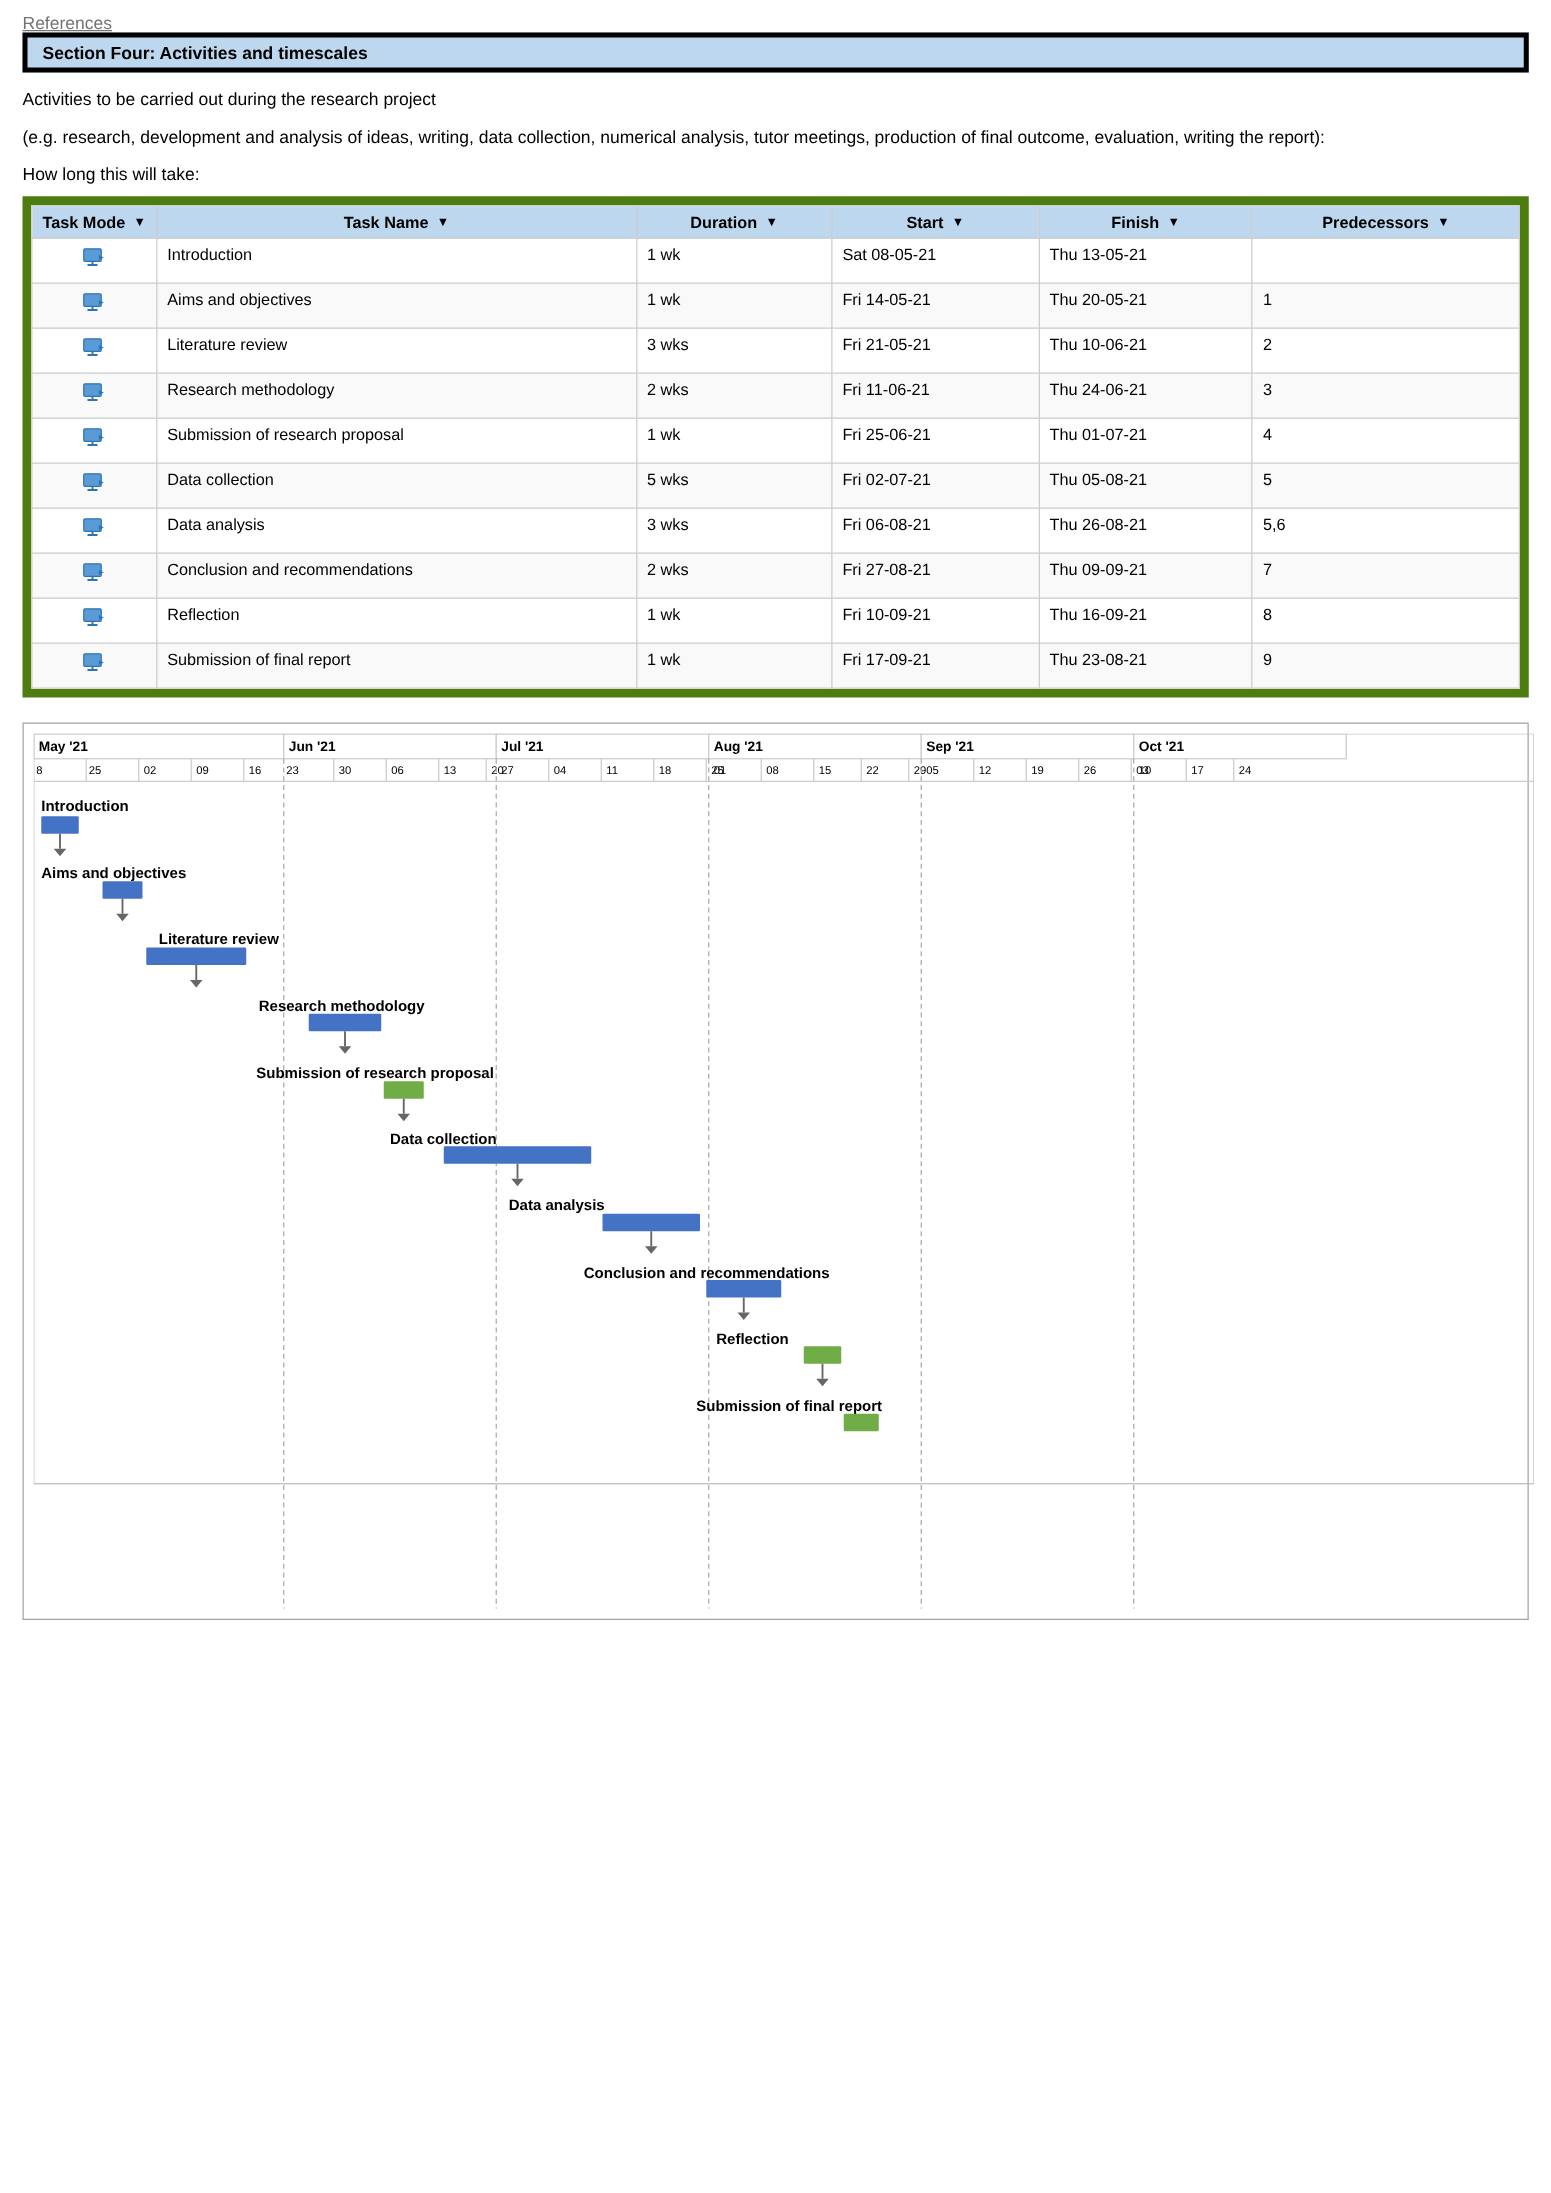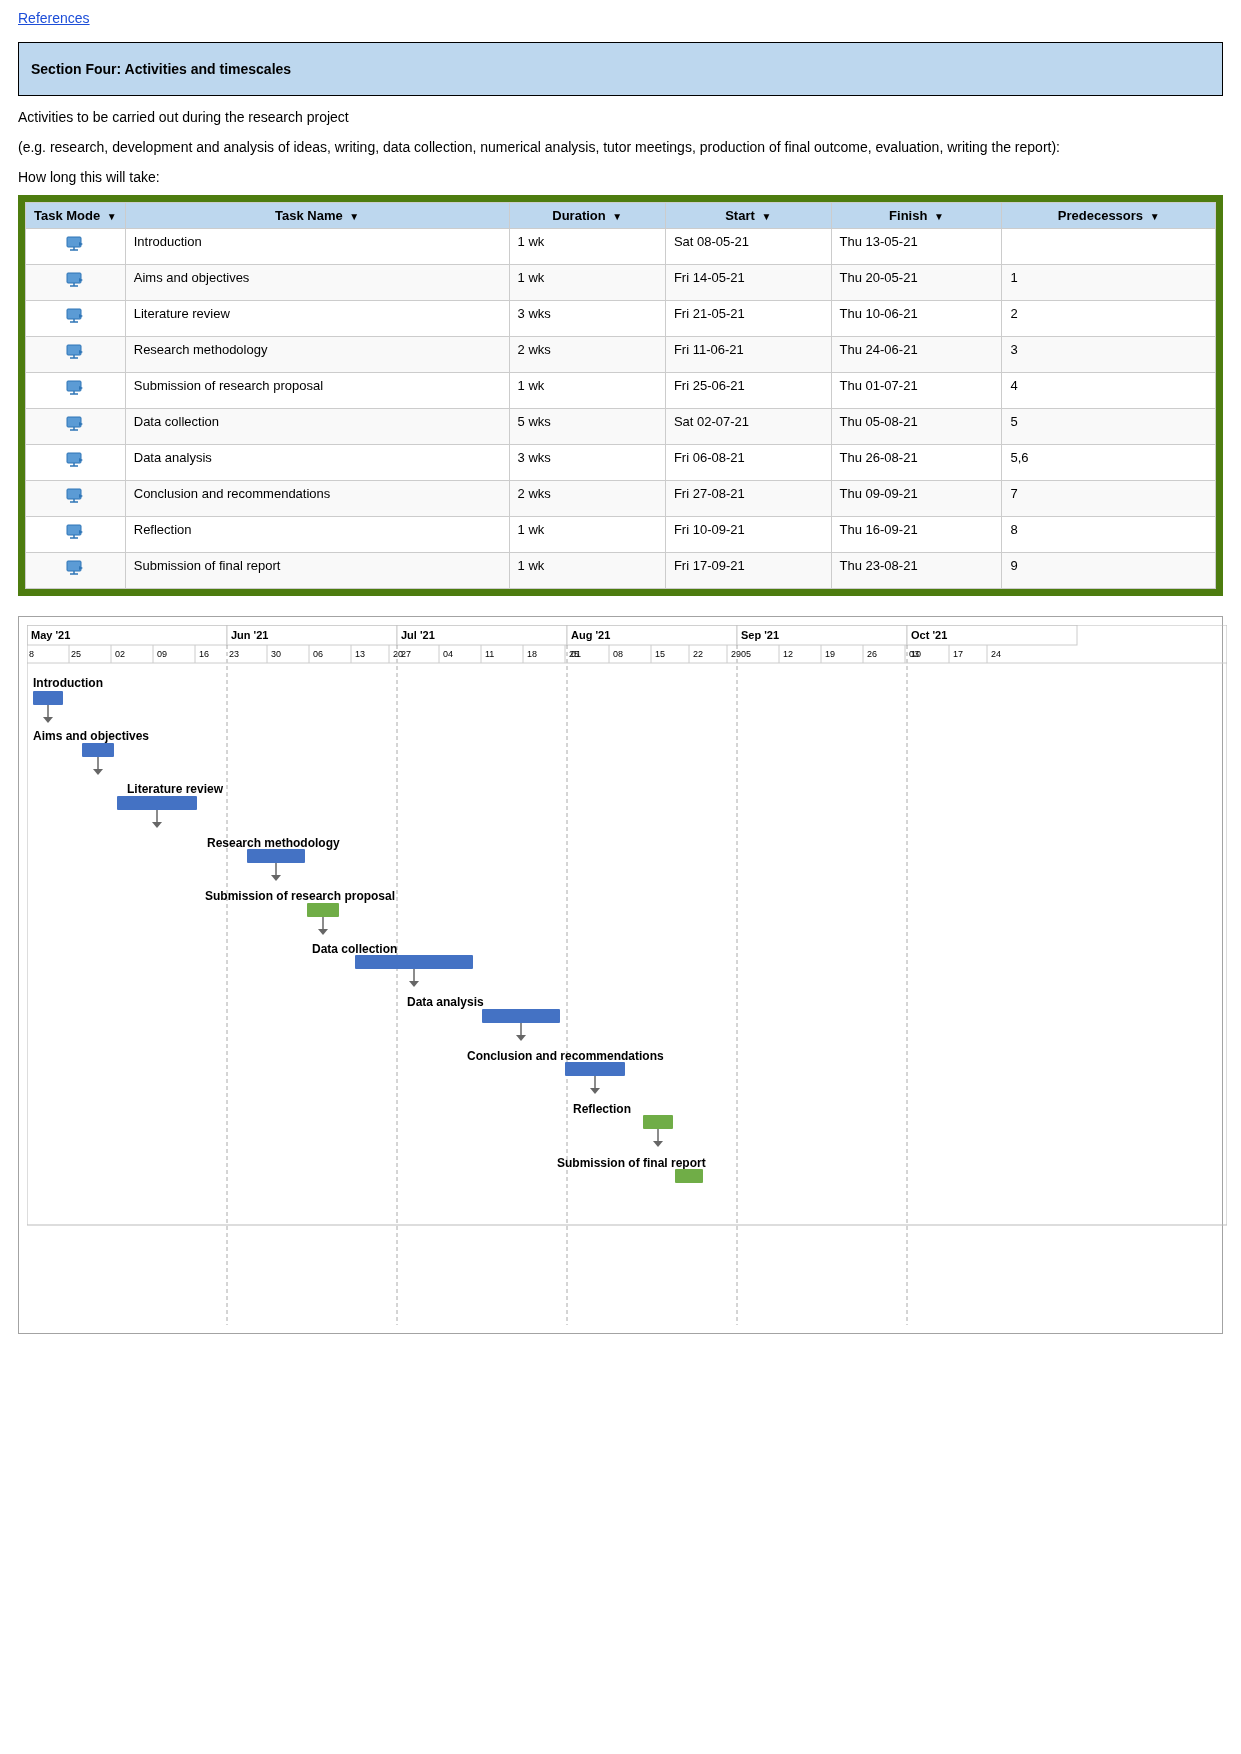--- a/index.html
+++ b/index.html
@@ -12,34 +12,33 @@
     }
     .page-wrapper {
       padding: 10px 18px 30px 18px;
     }
     .intro-text {
       font-size: 14px;
       line-height: 1.6;
       margin-bottom: 4px;
     }
     .references-link {
-      color: #1d4ed8;
+      color: #737373;
       text-decoration: underline;
       font-size: 14px;
       cursor: pointer;
       display: inline-block;
-      margin-bottom: 16px;
     }
     .section-header {
       background-color: #BDD7EE;
-      padding: 18px 12px;
+      padding: 4px 12px;
       font-weight: bold;
       font-size: 14px;
       margin-bottom: 10px;
-      border: 1px solid #000000;
+      border: 4px solid #000000;
     }
     .section-desc {
       font-size: 14px;
       line-height: 1.7;
       margin-bottom: 6px;
     }
     .gantt-table-wrapper {
       border: 7px solid #4d7c0f;
       margin-bottom: 20px;
       overflow: hidden;
@@ -190,21 +189,21 @@
           </tr>
           <tr>
             <td class="task-mode-cell"><span class="task-mode-icon"><svg width="20" height="20" viewBox="0 0 20 20">
                   <rect x="2" y="3" width="14" height="10" rx="1" fill="#5B9BD5" stroke="#2E75B6" stroke-width="1"></rect>
                   <line x1="9" y1="13" x2="9" y2="16" stroke="#2E75B6" stroke-width="1.5"></line>
                   <line x1="5" y1="16" x2="13" y2="16" stroke="#2E75B6" stroke-width="1.5"></line>
                   <polygon points="14,8 18,10 14,12" fill="#2E75B6"></polygon>
                 </svg></span></td>
             <td>Data collection</td>
             <td>5 wks</td>
-            <td>Sat 02-07-21</td>
+            <td>Fri 02-07-21</td>
             <td>Thu 05-08-21</td>
             <td>5</td>
           </tr>
           <tr>
             <td class="task-mode-cell"><span class="task-mode-icon"><svg width="20" height="20" viewBox="0 0 20 20">
                   <rect x="2" y="3" width="14" height="10" rx="1" fill="#5B9BD5" stroke="#2E75B6" stroke-width="1"></rect>
                   <line x1="9" y1="13" x2="9" y2="16" stroke="#2E75B6" stroke-width="1.5"></line>
                   <line x1="5" y1="16" x2="13" y2="16" stroke="#2E75B6" stroke-width="1.5"></line>
                   <polygon points="14,8 18,10 14,12" fill="#2E75B6"></polygon>
                 </svg></span></td>

